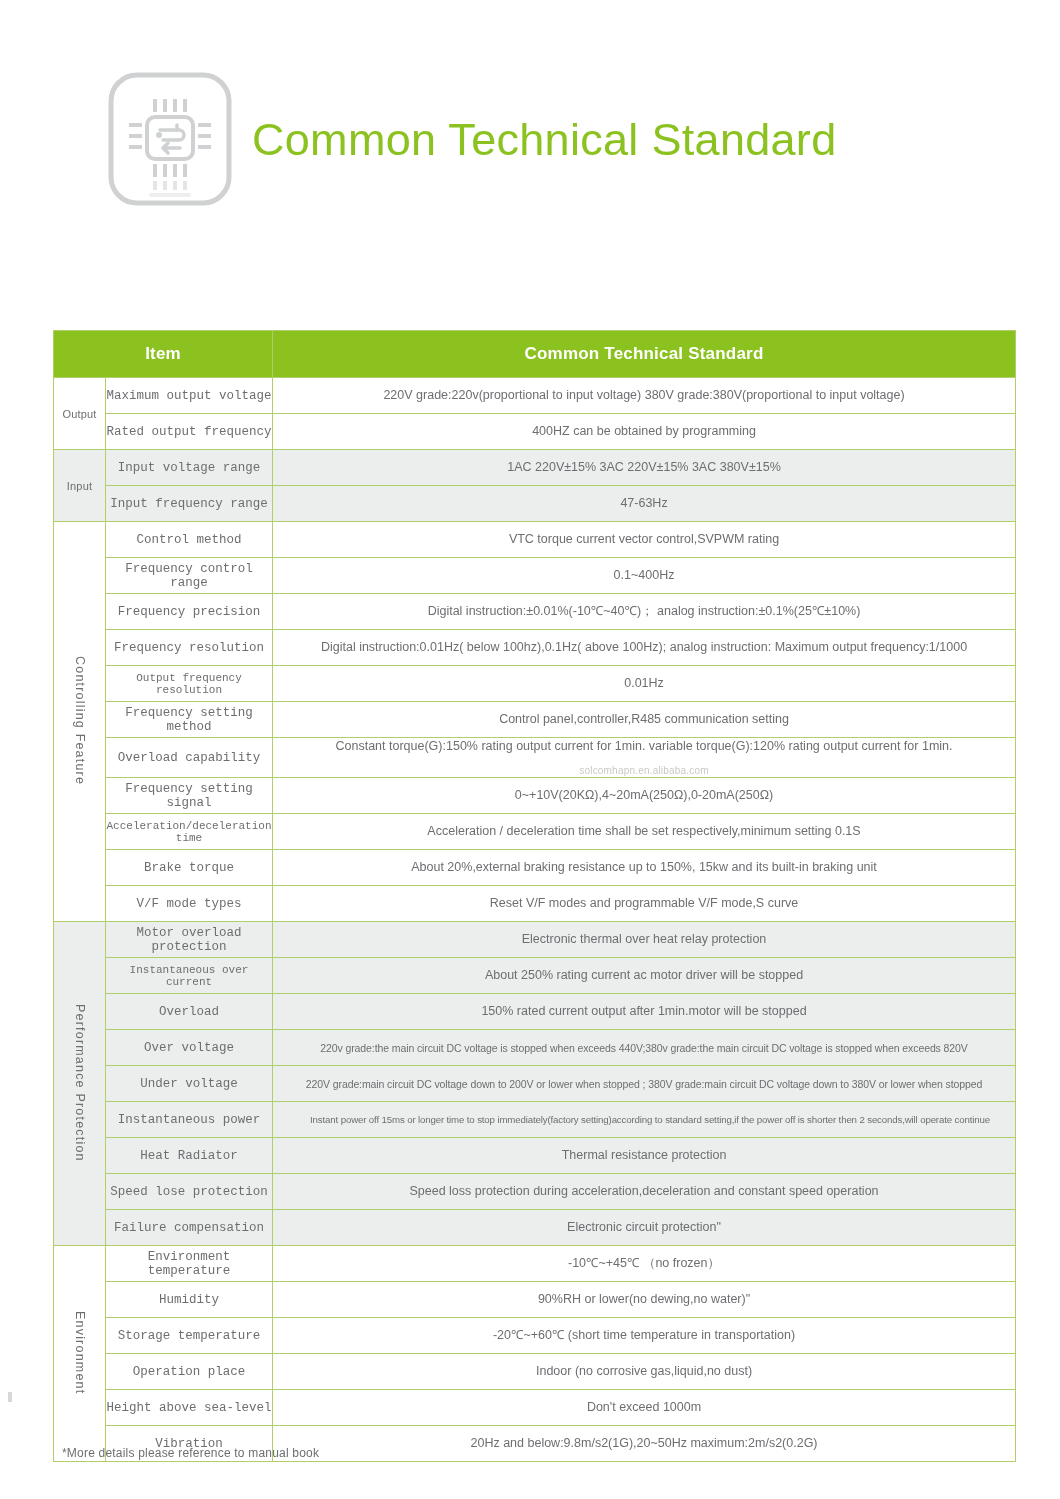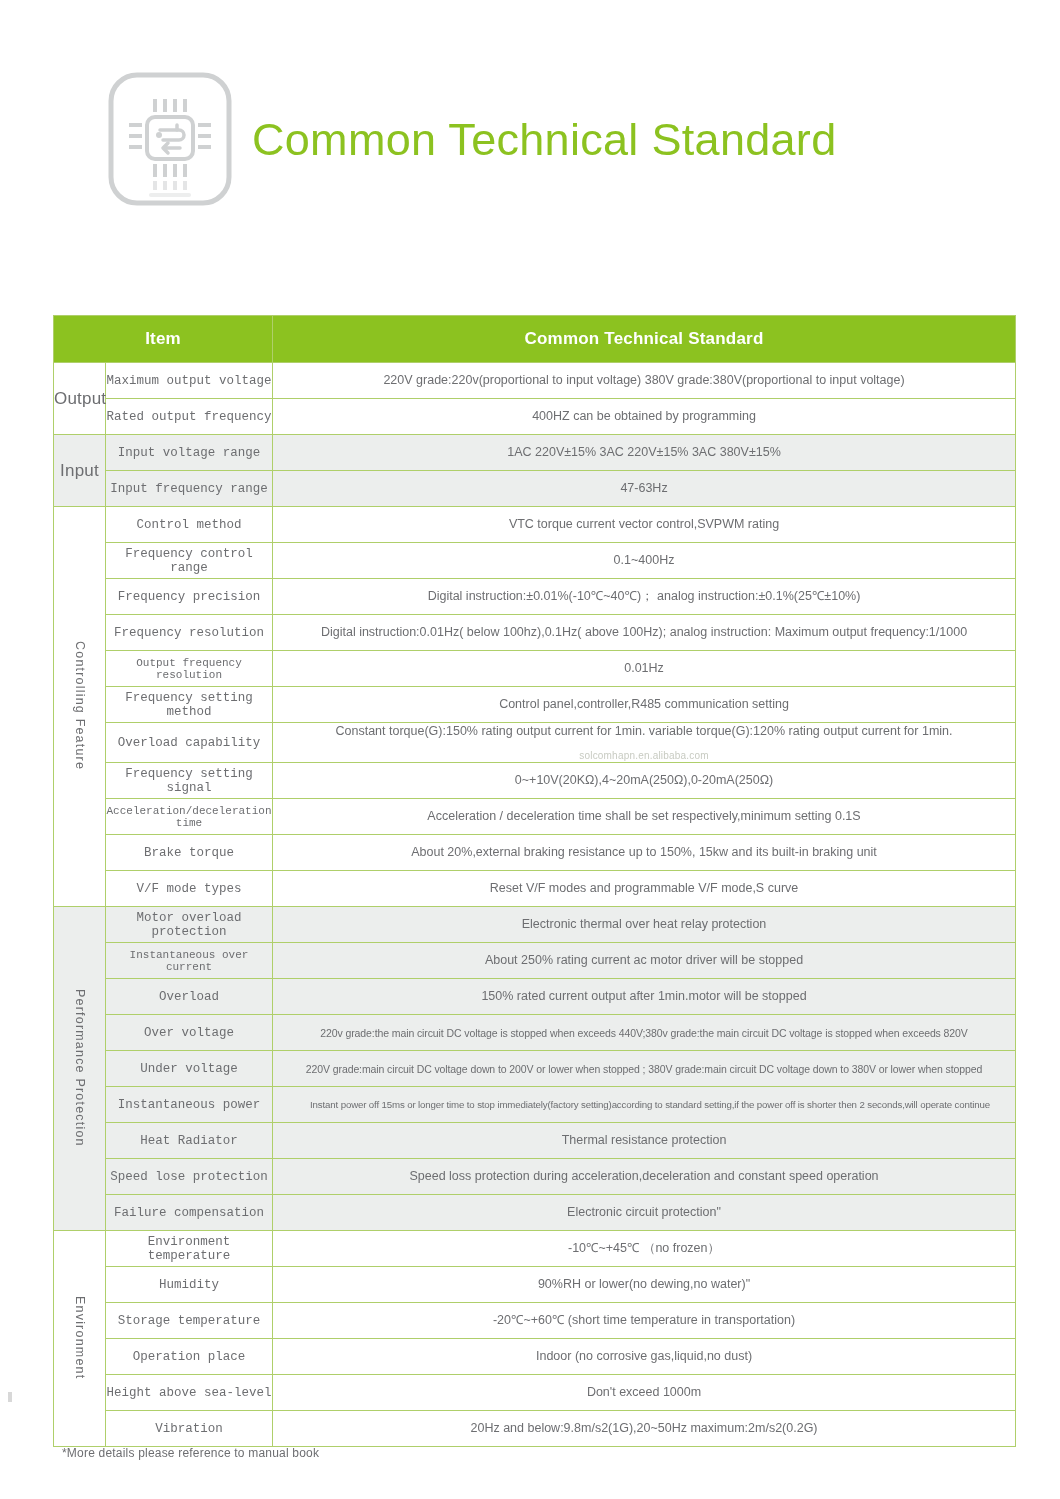--- a/index.html
+++ b/index.html
@@ -41,21 +41,21 @@
     letter-spacing: 0.3px;
     line-height: 1;
     margin-left: 12px;
     white-space: nowrap;
   }
 
   
   .spec-table-wrap {
     position: absolute;
     left: 53px;
-    top: 315px;
+    top: 330px;
     width: 962px;
   }
   table.spec-table {
     border-collapse: collapse;
     width: 962px;
     table-layout: fixed;
   }
   table.spec-table td, table.spec-table th {
     border: 1px solid #AFCF6A;
     padding: 0;
@@ -87,21 +87,21 @@
     padding: 0;
   }
   .group-cell .rot {
     writing-mode: vertical-rl;
     text-orientation: mixed;
     white-space: nowrap;
     letter-spacing: 1.2px;
     display: inline-block;
   }
   .group-cell.plain {
-    font-size: 17px;
+    font-size: 11px;
     letter-spacing: 0.2px;
   }
 
   .item-cell {
     text-align: center;
     font-size: 12.5px;
     color: #6d6e71;
     height: 35px;
     padding: 3px 4px;
     font-family: Liberation Mono, monospace;

